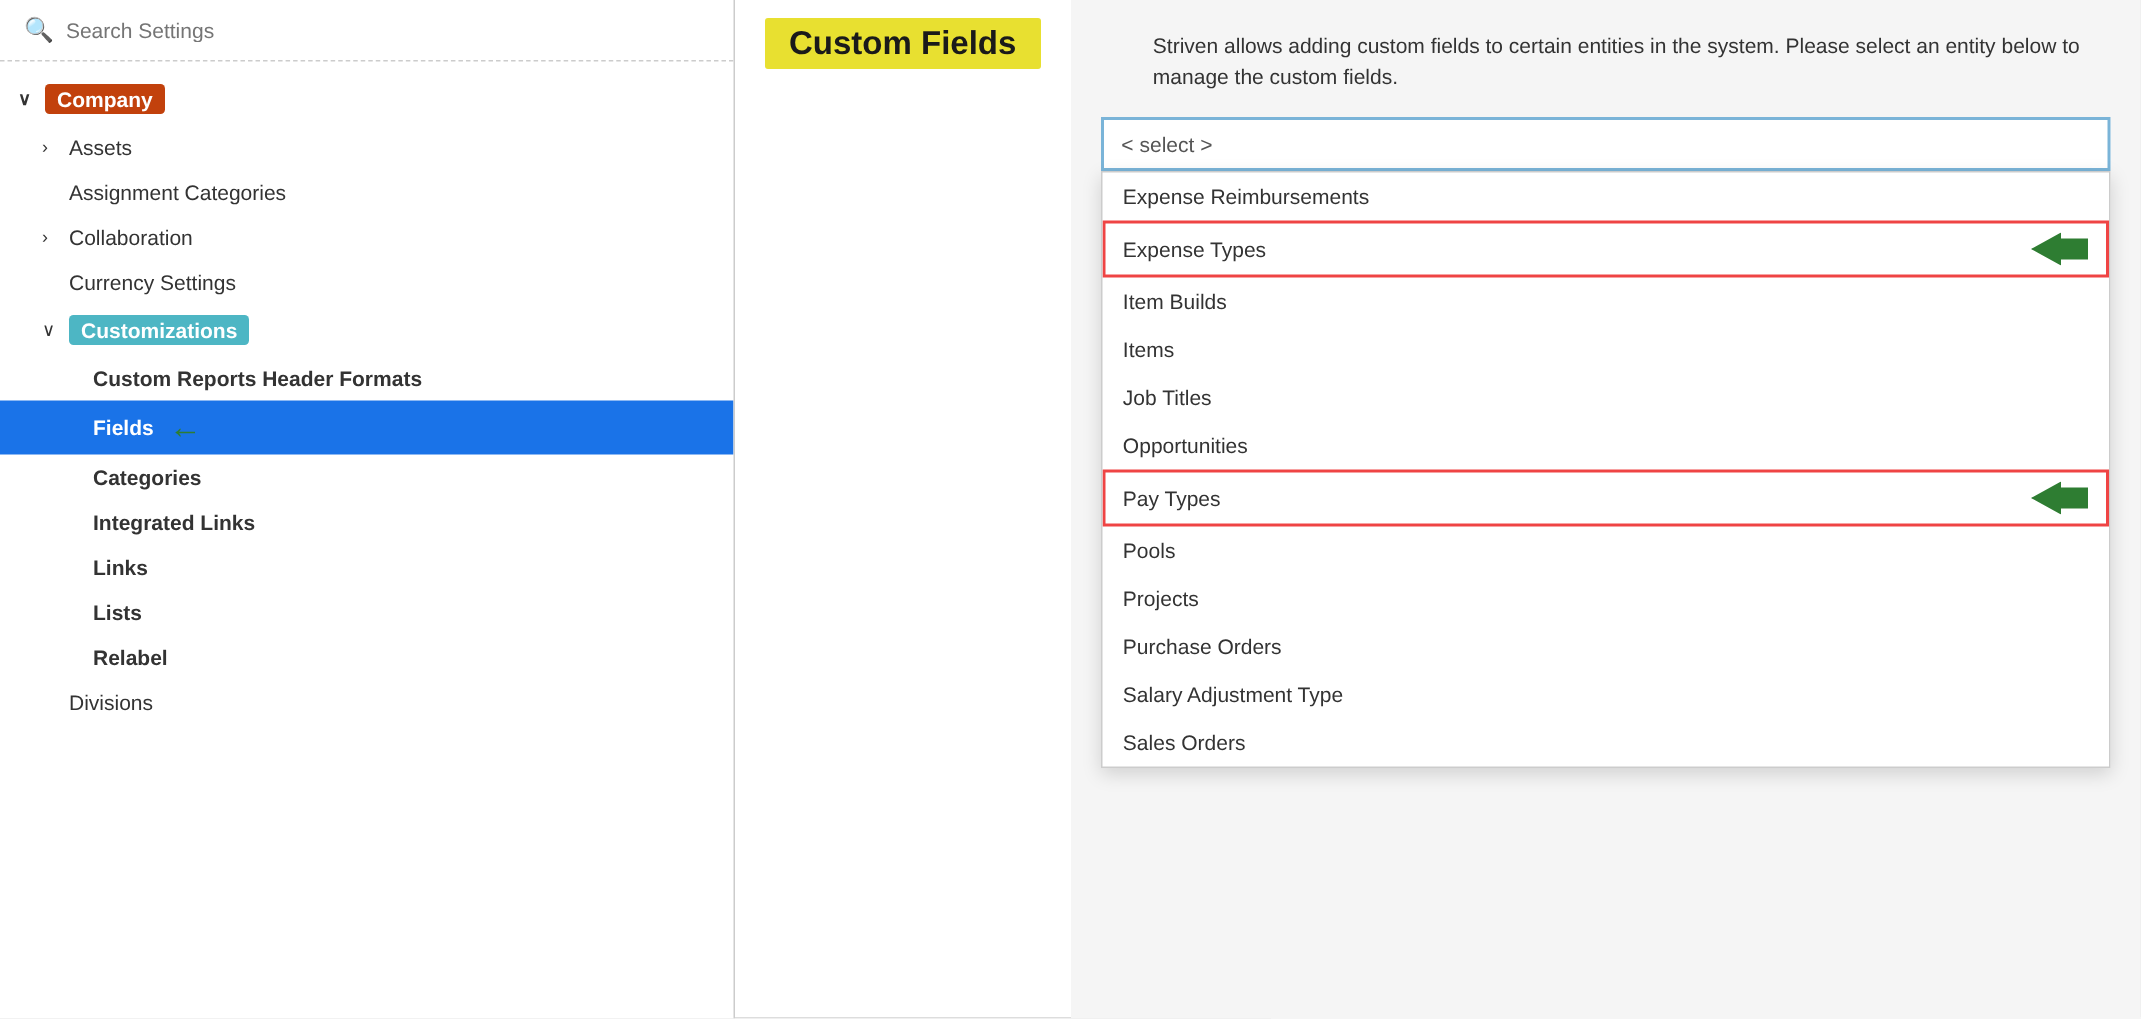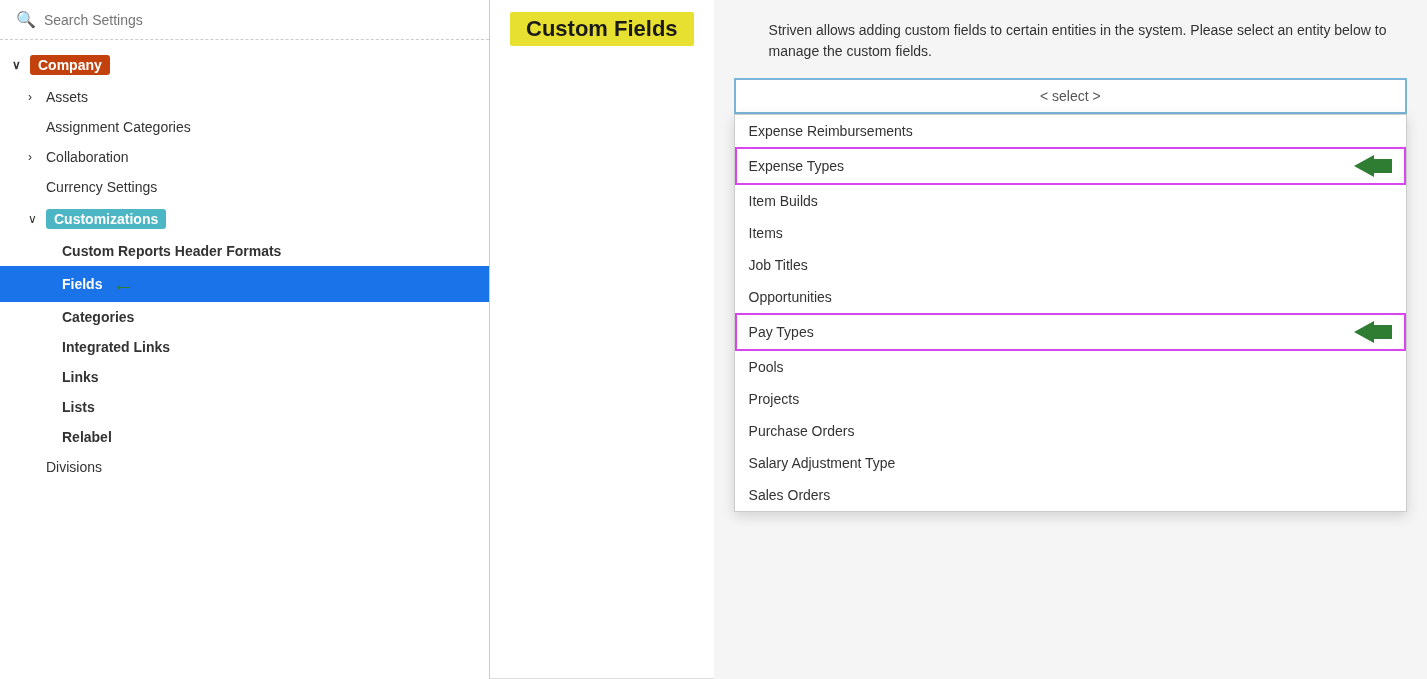--- a/index.html
+++ b/index.html
@@ -152,21 +152,20 @@
     .select-box {
       width: 100%;
       border: 2px solid #7ab4d8;
       background: #fff;
       padding: 8px 12px;
       font-size: 14px;
       color: #555;
       cursor: pointer;
       display: flex;
       align-items: center;
-      justify-content: center;
     }
 
     
     .dropdown-list {
       position: absolute;
       top: 100%;
       left: 0;
       right: 0;
       background: #fff;
       border: 1px solid #ccc;
@@ -180,21 +179,21 @@
       padding: 8px 14px;
       cursor: pointer;
       color: #333;
       font-size: 14px;
       display: flex;
       align-items: center;
       justify-content: space-between;
     }
 
     .dropdown-item.highlighted {
-      border: 2px solid #d946ef;
+      border: 2px solid #ef4444;
       padding: 6px 12px;
     }
 
     .dropdown-item-text {
       flex: 1;
     }
 
     .item-arrow {
       color: #2e7d32;
       font-size: 20px;

